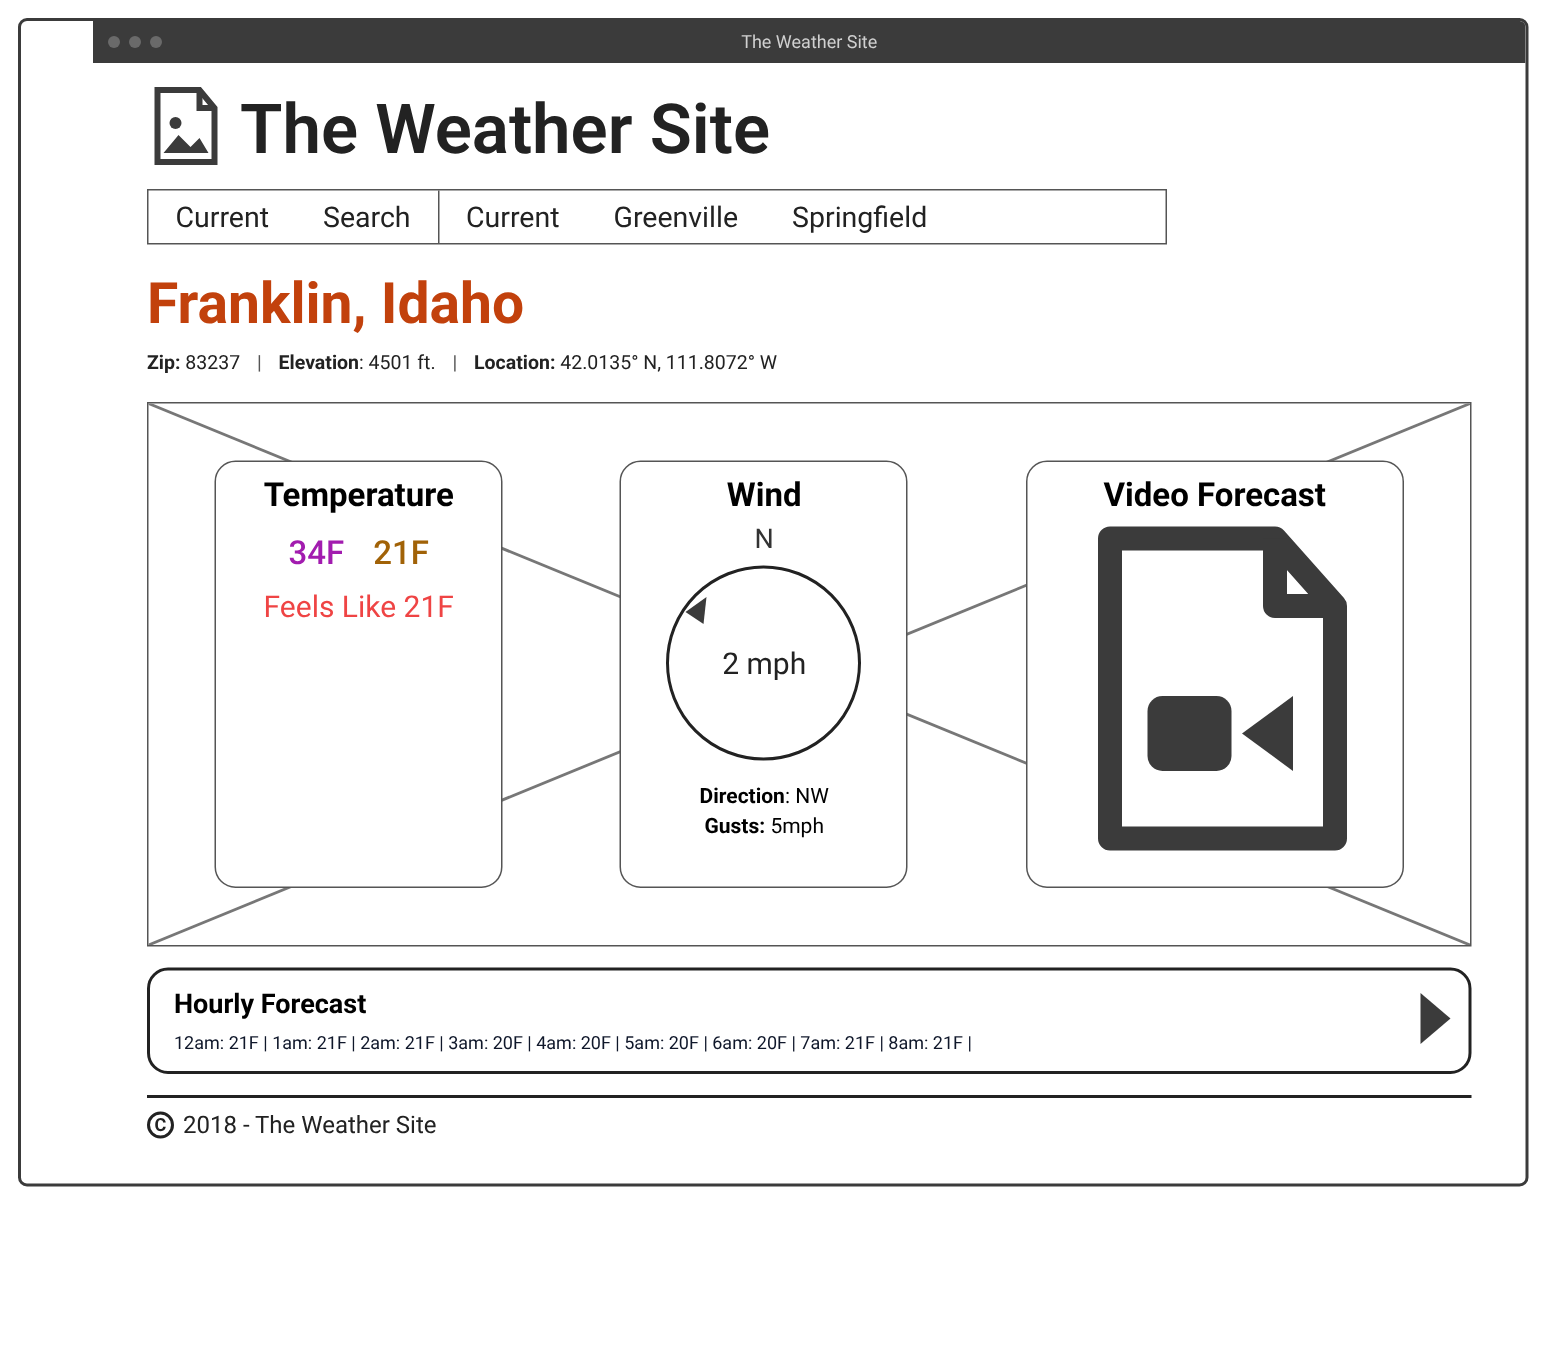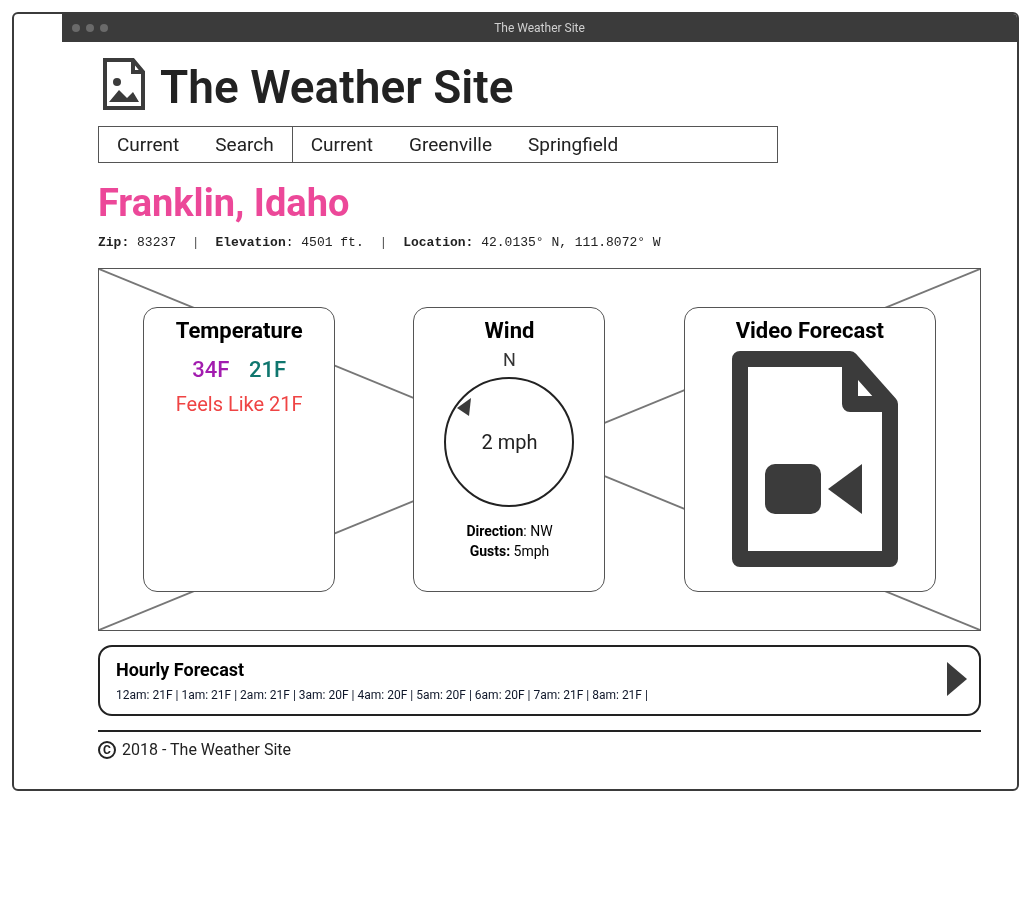--- a/index.html
+++ b/index.html
@@ -67,27 +67,26 @@
     color: #222;
     cursor: pointer;
   }
   .nav .divider {
     border-left: 1.5px solid #555;
   }
   .page-title {
     font-size: 38px;
     font-weight: 700;
     margin-top: 18px;
-    color: #ec4899;
+    color: #c2410c;
   }
   .meta {
     font-size: 13px;
     margin-top: 10px;
     color: #222;
-    font-family: Liberation Mono, monospace;
   }
   .meta b { font-weight: 700; }
   .meta .sep { margin: 0 8px; color: #555; }
   .hero {
     position: relative;
     border: 1.5px solid #555;
     margin-top: 18px;
     padding: 38px 12px;
     display: flex;
     justify-content: space-around;
@@ -130,21 +129,21 @@
     margin-top: 18px;
     margin-left: 2px;
     margin-right: 2px;
   }
   .temp-row {
     margin-top: 14px;
     font-size: 22px;
     font-weight: 500;
   }
   .temp-row .hi { color: #a21caf; margin-right: 14px; }
-  .temp-row .lo { color: #0f766e; }
+  .temp-row .lo { color: #a16207; }
   .feels {
     margin-top: 10px;
     font-size: 20px;
     color: #ef4444;
   }
   .wind-n {
     font-size: 18px;
     color: #333;
     margin-bottom: 2px;
   }

